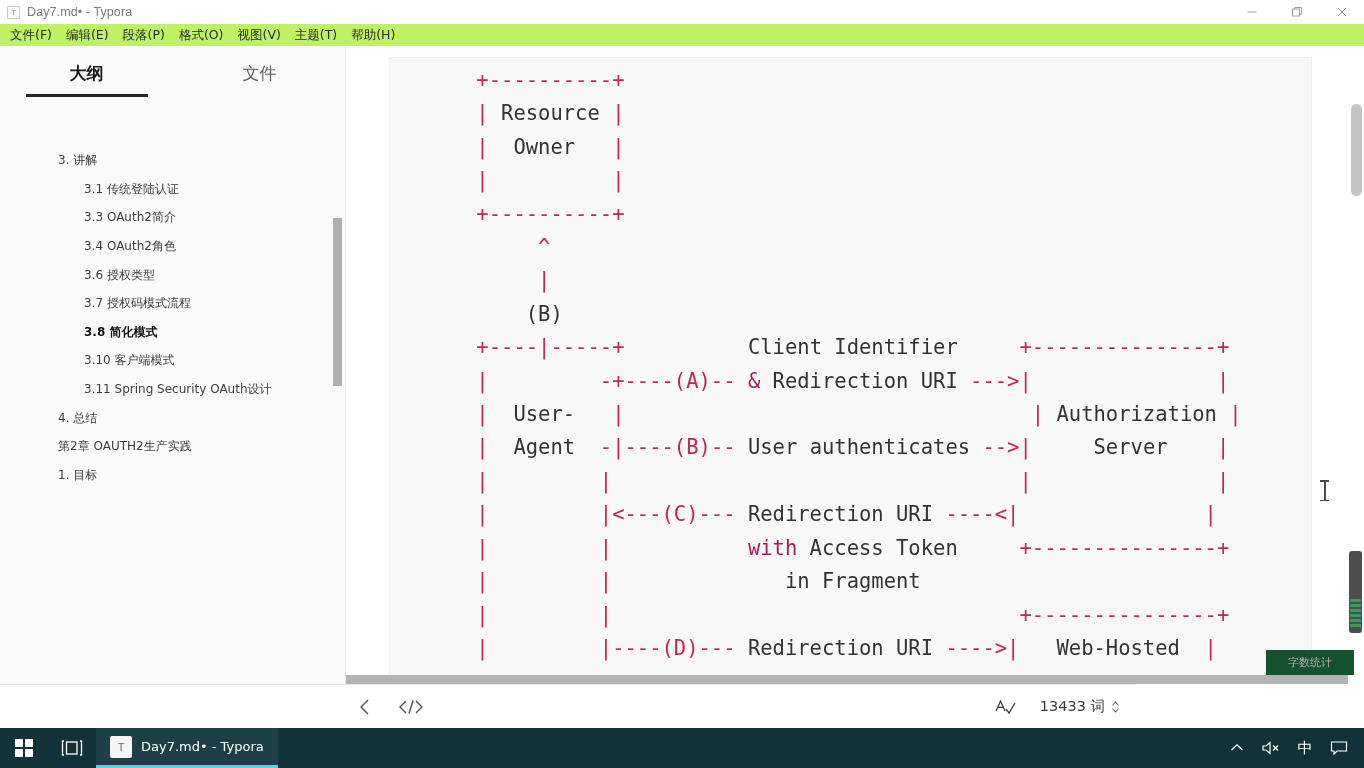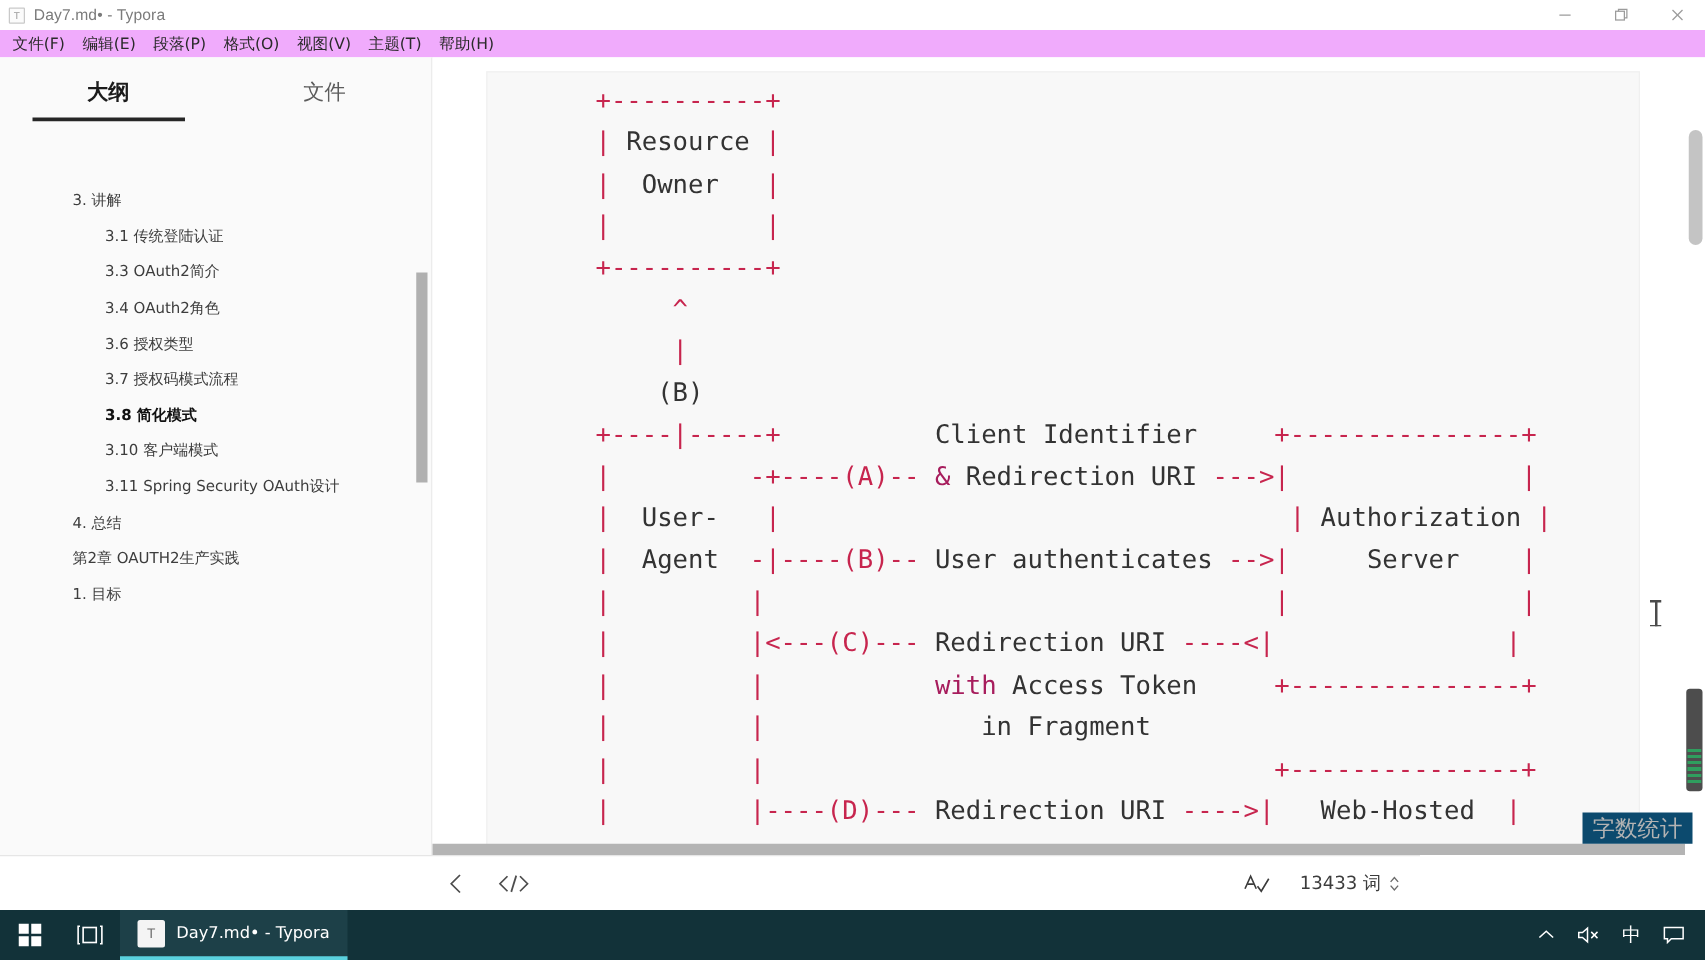--- a/index.html
+++ b/index.html
@@ -29,21 +29,21 @@
   .tb-controls { position: absolute; right: 0; top: 0; height: 24px; display: flex; }
   .tb-btn {
     width: 45px; height: 24px; display: flex; align-items: center; justify-content: center;
     color: #9b9b9b;
   }
   .tb-btn svg { display: block; }
 
   
   .menubar {
     position: absolute; left: 0; top: 24px; width: 1364px; height: 22px;
-    background: #f0abfc; display: flex; align-items: flex-end; padding-left: 3px;
+    background: #bef264; display: flex; align-items: flex-end; padding-left: 3px;
   }
   .menu-item {
     font-size: 12.5px; color: #2b2b2b; padding: 2px 7px; white-space: nowrap;
     font-family: "DejaVu Sans", "Liberation Sans", sans-serif;
   }
 
   
   .body-area {
     position: absolute; left: 0; top: 46px; width: 1364px; height: 638px;
     background: #ffffff;
@@ -140,21 +140,21 @@
   }
 
   .hscroll {
     position: absolute; left: 346px; bottom: 0; width: 1002px; height: 9px;
     background: #b4b4b4;
   }
 
   
   .tooltip {
     position: absolute; left: 1266px; top: 650px; width: 88px; height: 25px;
-    background: #0c4a6e; color: #b3b3b3; font-size: 18px;
+    background: #14532d; color: #b3b3b3; font-size: 11px;
     display: flex; align-items: center; justify-content: center;
     font-family: "DejaVu Sans", "Liberation Sans", sans-serif;
     z-index: 6;
   }
 
   
   .statusbar {
     position: absolute; left: 0; top: 684px; width: 1136px; height: 44px;
     background: #ffffff; border-top: 1px solid #e6e6e6;
     display: flex; align-items: center;

